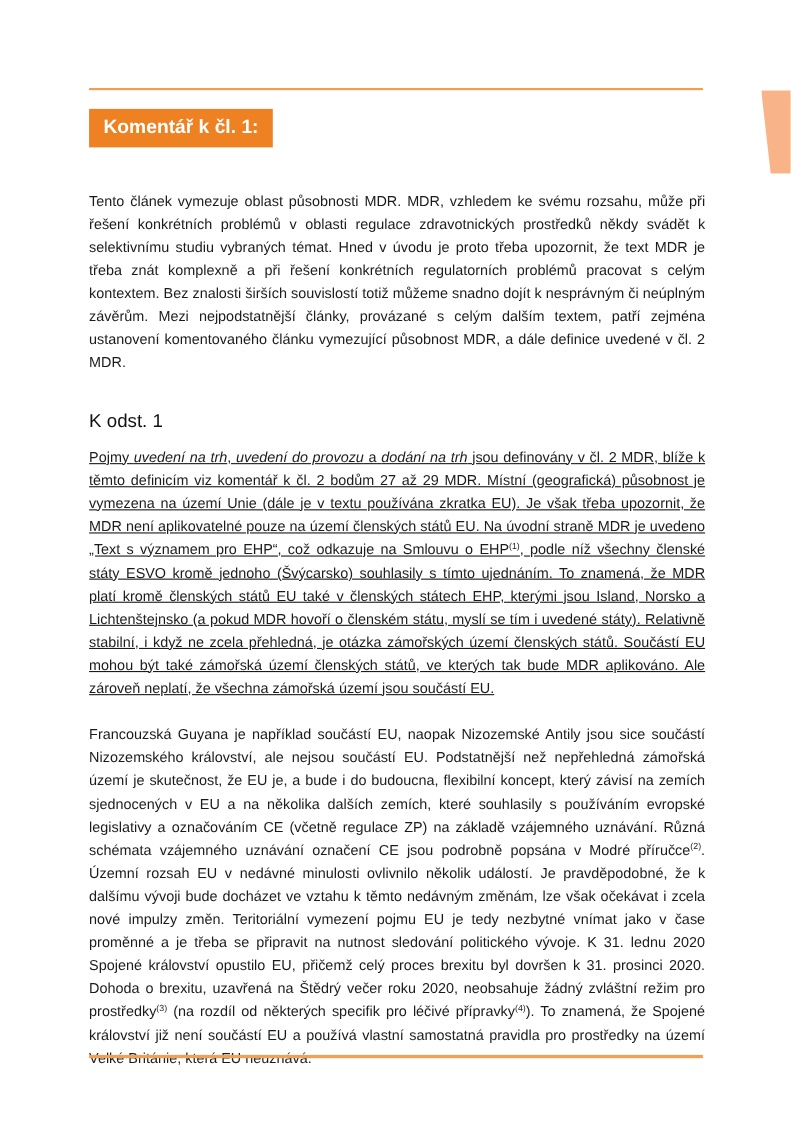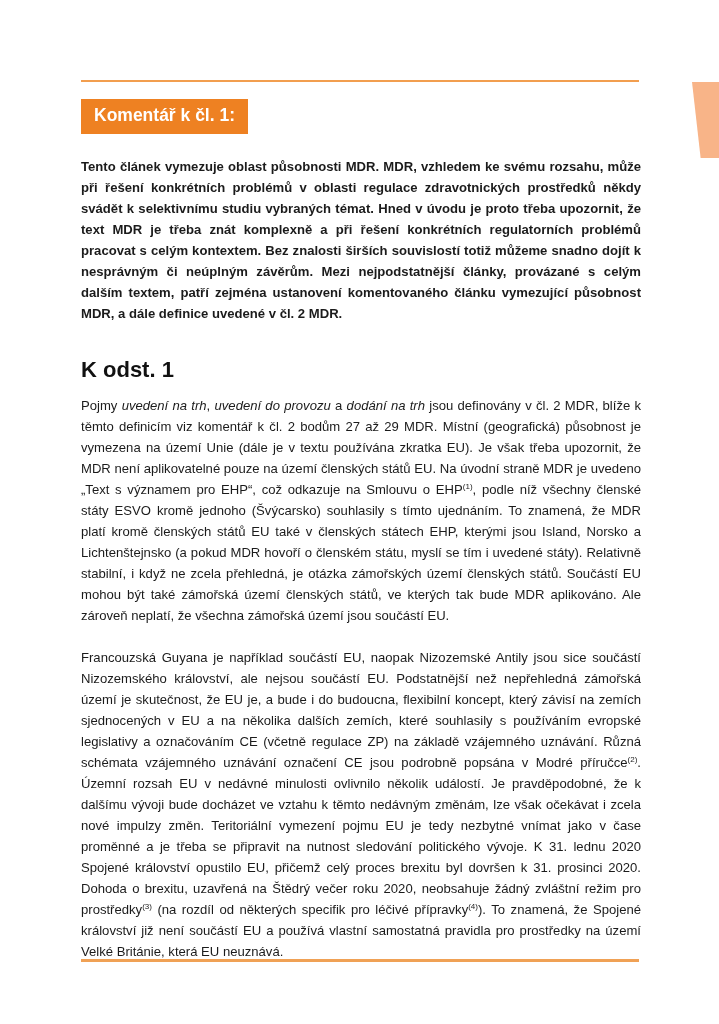--- a/index.html
+++ b/index.html
@@ -45,28 +45,28 @@
     line-height: 1;
     padding: 8px 13px 9px 13px;
   }
   .body-para {
     margin: 0;
     margin-top: 21px;
     font-size: 13.1px;
     line-height: 21px;
     text-align: justify;
   }
-  .body-para.first { margin-top: 22px; font-weight: bold; }
+  .body-para.first { margin-top: 38px; }
   .section-heading {
     margin: 33px 0 0 0;
-    font-size: 22px;
-    font-weight: bold;
+    font-size: 17px;
+    font-weight: normal;
     color: #111111;
   }
-  .section-heading + .body-para { margin-top: 12px; }
+  .section-heading + .body-para { margin-top: 12px; text-decoration: underline; }
   sup {
     font-size: 8px;
     line-height: 0;
     vertical-align: super;
     letter-spacing: 0;
   }
 </style>
 </head>
 <body>
 

